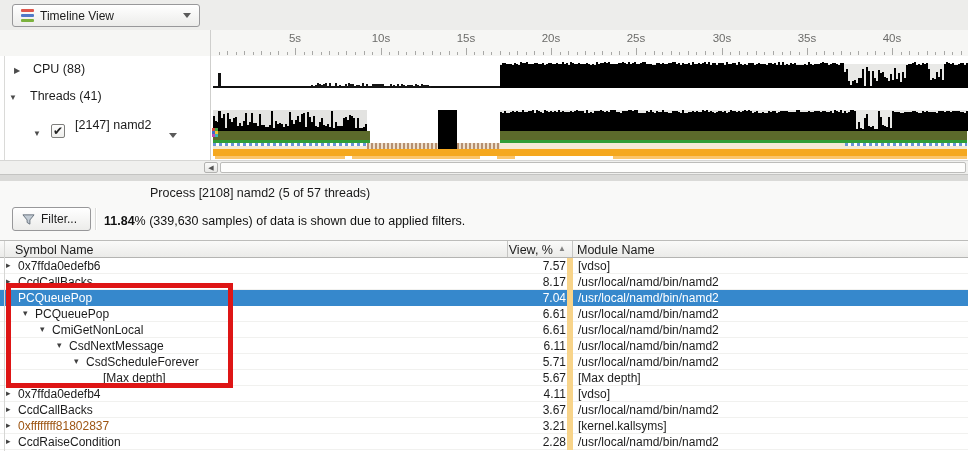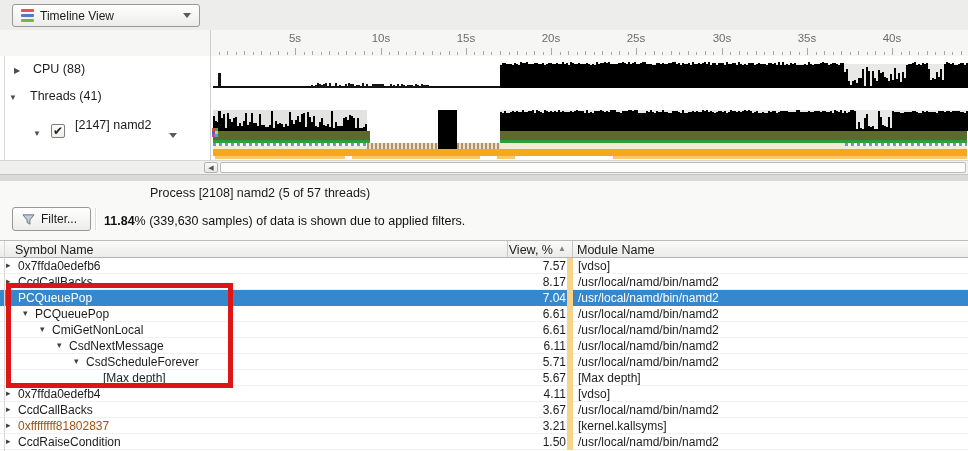--- a/index.html
+++ b/index.html
@@ -968,20 +968,20 @@
     <div class="trow">
     <span class="arr" style="left: 6px;">▸</span>
     <span class="sym" style="left: 18px; color: rgb(157, 85, 18);">0xffffffff81802837</span>
     <span class="selfv">3.21</span>
     <span class="ybar" style="background: rgb(248, 212, 138);"></span>
     <span class="mod">[kernel.kallsyms]</span>
   </div>
     <div class="trow">
     <span class="arr" style="left: 6px;">▸</span>
     <span class="sym" style="left: 18px;">CcdRaiseCondition</span>
-    <span class="selfv">1.50</span>
+    <span class="selfv">2.28</span>
     <span class="ybar" style="background: rgb(248, 212, 138);"></span>
     <span class="mod">/usr/local/namd/bin/namd2</span>
   </div>
   </div>
 <div class="abs vline-table"></div>
 
 <div class="abs red-box"></div>
 
 </body></html>

